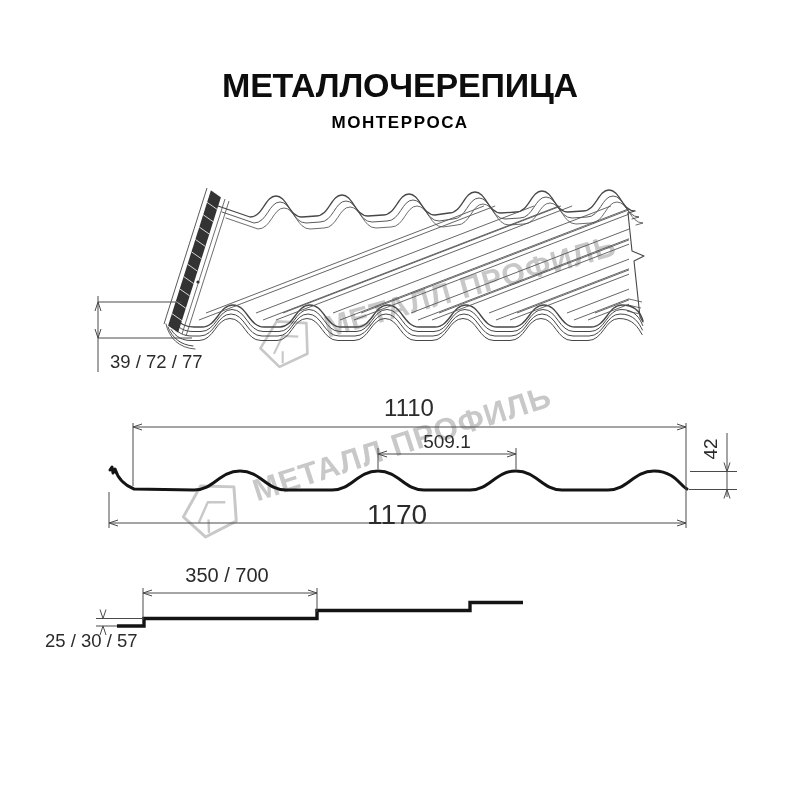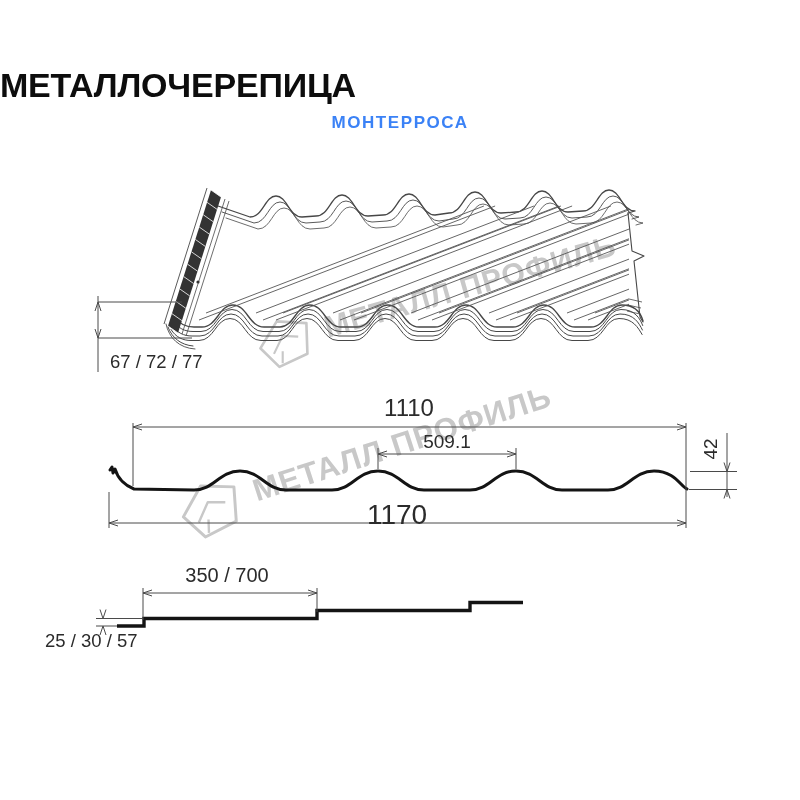--- a/index.html
+++ b/index.html
@@ -1,22 +1,22 @@
 <!DOCTYPE html>
 <html style="--wm: #c8c8c8;"><head>
 <meta charset="utf-8">
 <style>
   html,body{margin:0;padding:0;background:#ffffff;}
   #page{position:relative;width:800px;height:800px;background:#fff;overflow:hidden;
         font-family:"Liberation Sans", sans-serif;}
   .abs{position:absolute;}
-  #title{left:0;top:66px;width:800px;font-size:34px;font-weight:700;
+  #title{left:0;top:66px;width:800px;text-align:center;font-size:34px;font-weight:700;
          letter-spacing:-0.2px;color:#0d0d0d;}
   #subtitle{left:0;top:113px;width:800px;text-align:center;font-size:17px;font-weight:600;
-            letter-spacing:1.6px;color:#3b82f6;}
+            letter-spacing:1.6px;color:#000000;}
   .dim{color:#2b2b2b;font-size:19px;font-weight:400;white-space:nowrap;}
   .ctr{text-align:center;}
   #t-1110{left:369px;top:394px;width:80px;font-size:24px;}
   #t-2775{left:407px;top:431px;width:80px;}
   #t-42{left:694px;top:438px;width:34px;transform:rotate(-90deg);transform-origin:center center;}
   #t-1170{left:357px;top:499px;width:80px;font-size:28px;}
   #t-350400{left:167px;top:564px;width:120px;font-size:20px;}
   #t-253035{left:45px;top:630px;font-size:18.5px;}
   #t-6772{left:110px;top:351px;font-size:18.5px;}
   .wm{display:flex;align-items:center;gap:10px;pointer-events:none;}
@@ -154,20 +154,20 @@
         <line x1="96" y1="626" x2="117" y2="626" stroke="#4a4a4a" stroke-width="1"></line>
         <line x1="103" y1="618.5" x2="100" y2="609.5" stroke="#4a4a4a" stroke-width="1"></line>
         <line x1="103" y1="618.5" x2="106" y2="609.5" stroke="#4a4a4a" stroke-width="1"></line>
         <line x1="103" y1="626" x2="100" y2="635" stroke="#4a4a4a" stroke-width="1"></line>
         <line x1="103" y1="626" x2="106" y2="635" stroke="#4a4a4a" stroke-width="1"></line>
       </g>
   </svg>
 
   <div id="title" class="abs">МЕТАЛЛОЧЕРЕПИЦА</div>
   <div id="subtitle" class="abs">МОНТЕРРОСА</div>
-  <div id="t-6772" class="abs dim">67 / 72 / 77</div>
+  <div id="t-6772" class="abs dim">39 / 72 / 77</div>
   <div id="t-1110" class="abs dim ctr">1110</div>
   <div id="t-2775" class="abs dim ctr">509.1</div>
   <div id="t-42" class="abs dim ctr">42</div>
   <div id="t-1170" class="abs dim ctr">1170</div>
   <div id="t-350400" class="abs dim ctr">350 / 700</div>
   <div id="t-253035" class="abs dim">25 / 30 / 57</div>
 </div>
 
 </body></html>

